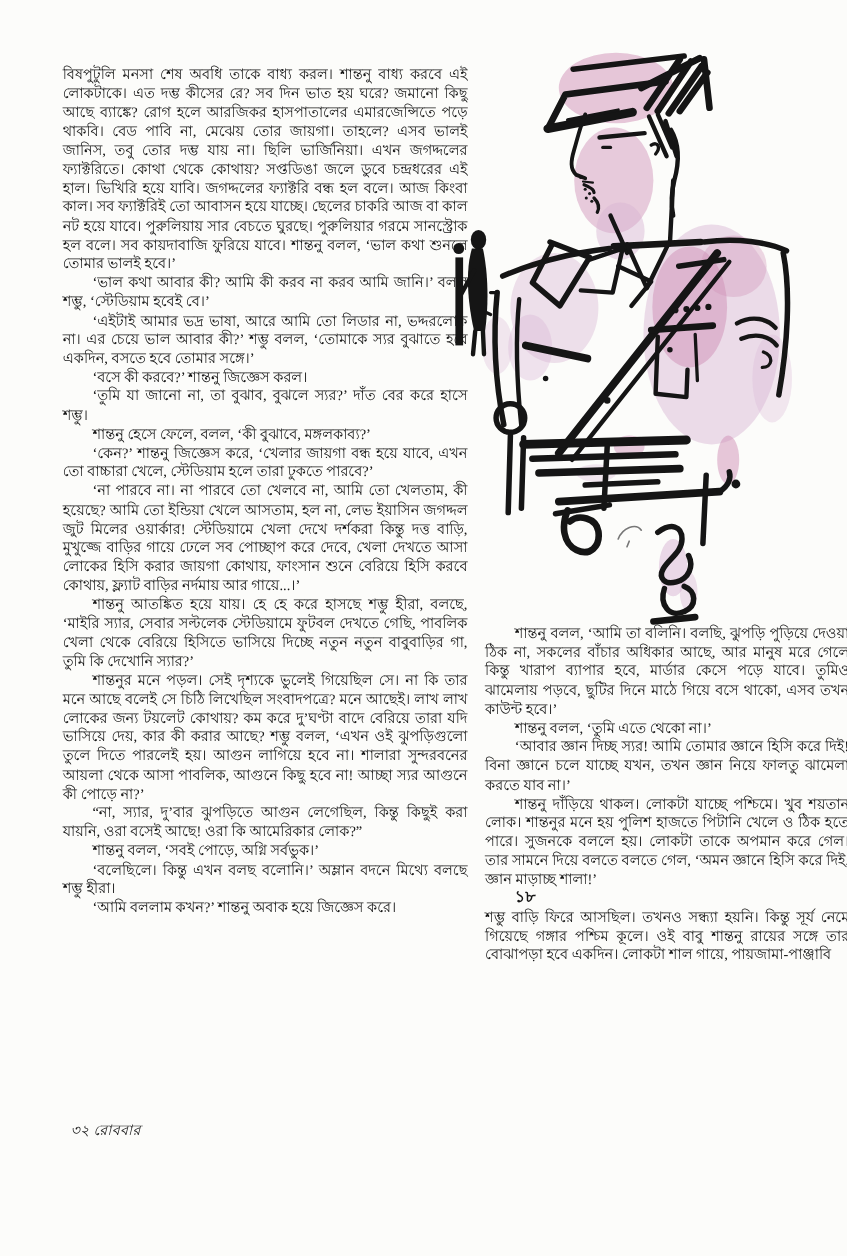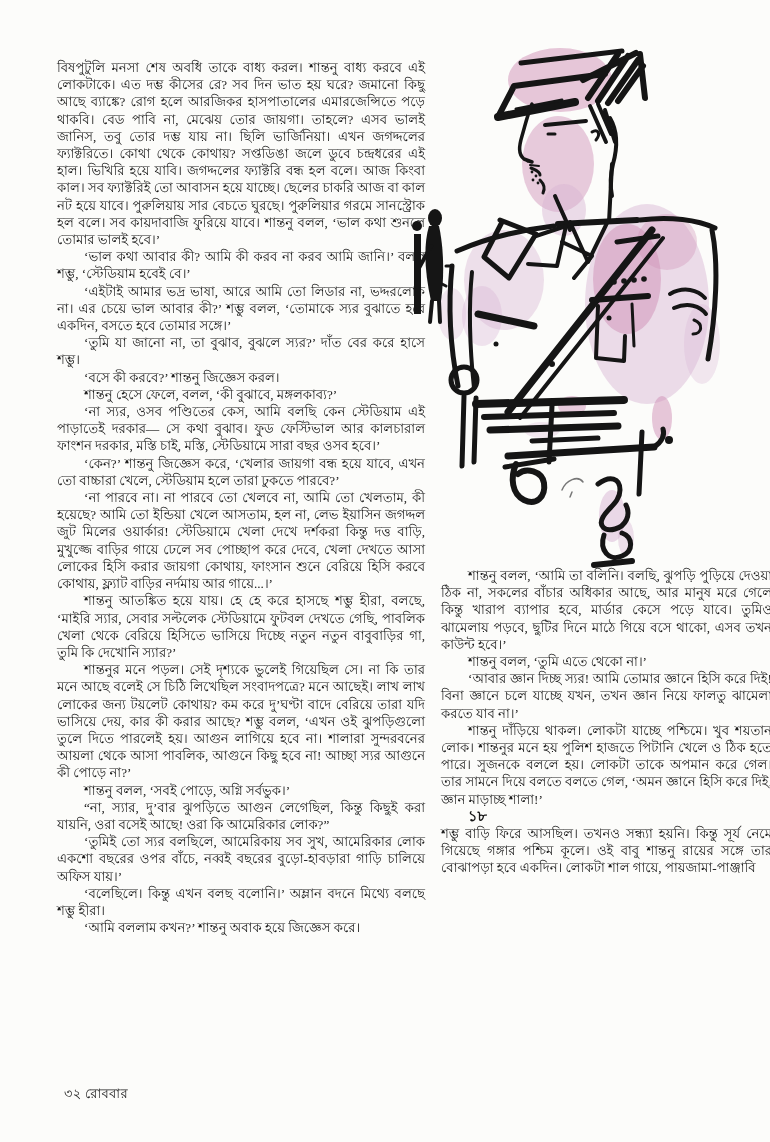--- a/index.html
+++ b/index.html
@@ -8,44 +8,42 @@
     background:#fcfcfa; overflow:hidden;
     font-family:"Liberation Serif","DejaVu Serif",serif;
     color:#161616;
   }
   .col { position:absolute; text-align:justify; font-size:13.2px; line-height:17.2px; }
   .col-left  { left:57px;  top:59px;  width:368px; }
   .col-right { left:401px; top:567px; width:331px;margin-left:40px; }
   .col p { margin:0; text-indent:27px; }
   .col p.flush { text-indent:0; }
   .section-number { margin:26px 0 6px 0; font-weight:bold; font-size:14.5px; text-indent:0; text-align:left; }
-  .footer { position:absolute; left:64px; top:1084px; font-size:13px; letter-spacing:0.3px; }
+  .footer { position:absolute; left:64px; top:1018px; font-size:13px; letter-spacing:0.3px;font-style:italic; }
   .illustration { position:absolute; left:412px; top:14px; width:336px; height:578px; }
   .illustration svg { display:block; width:100%; height:100%; }
 </style>
 </head>
 <body>
 
 <div class="page">
 
   <div class="col col-left">
     <p class="flush">বিষপুটুলি মনসা শেষ অবধি তাকে বাধ্য করল। শান্তনু বাধ্য করবে এই লোকটাকে। এত দম্ভ কীসের রে? সব দিন ভাত হয় ঘরে? জমানো কিছু আছে ব্যাঙ্কে? রোগ হলে আরজিকর হাসপাতালের এমারজেন্সিতে পড়ে থাকবি। বেড পাবি না, মেঝেয় তোর জায়গা। তাহলে? এসব ভালই জানিস, তবু তোর দম্ভ যায় না। ছিলি ভার্জিনিয়া। এখন জগদ্দলের ফ্যাক্টরিতে। কোথা থেকে কোথায়? সপ্তডিঙা জলে ডুবে চন্দ্রধরের এই হাল। ভিখিরি হয়ে যাবি। জগদ্দলের ফ্যাক্টরি বন্ধ হল বলে। আজ কিংবা কাল। সব ফ্যাক্টরিই তো আবাসন হয়ে যাচ্ছে। ছেলের চাকরি আজ বা কাল নট হয়ে যাবে। পুরুলিয়ায় সার বেচতে ঘুরছে। পুরুলিয়ার গরমে সানস্ট্রোক হল বলে। সব কায়দাবাজি ফুরিয়ে যাবে। শান্তনু বলল, ‘ভাল কথা শুনলে তোমার ভালই হবে।’</p>
     <p>‘ভাল কথা আবার কী? আমি কী করব না করব আমি জানি।’ বলল শম্ভু, ‘স্টেডিয়াম হবেই বে।’</p>
     <p>‘এইটাই আমার ভদ্র ভাষা, আরে আমি তো লিডার না, ভদ্দরলোক না। এর চেয়ে ভাল আবার কী?’ শম্ভু বলল, ‘তোমাকে স্যর বুঝাতে হবে একদিন, বসতে হবে তোমার সঙ্গে।’</p>
+    <p>‘বসে কী করবে?’ শান্তনু জিজ্ঞেস করল।</p>
     <p>‘তুমি যা জানো না, তা বুঝাব, বুঝলে স্যর?’ দাঁত বের করে হাসে শম্ভু।</p>
-    <p>‘বসে কী করবে?’ শান্তনু জিজ্ঞেস করল।</p>
     <p>শান্তনু হেসে ফেলে, বলল, ‘কী বুঝাবে, মঙ্গলকাব্য?’</p>
-    <p>‘না স্যর, ওসব পণ্ডিতের কেস, আমি বলছি কেন স্টেডিয়াম এই পাড়াতেই দরকার— সে কথা বুঝাব। ফুড ফেস্টিভাল আর কালচারাল ফাংশন দরকার, মস্তি চাই, মস্তি, স্টেডিয়ামে সারা বছর ওসব হবে।’</p>
     <p>‘কেন?’ শান্তনু জিজ্ঞেস করে, ‘খেলার জায়গা বন্ধ হয়ে যাবে, এখন তো বাচ্চারা খেলে, স্টেডিয়াম হলে তারা ঢুকতে পারবে?’</p>
     <p>‘না পারবে না। না পারবে তো খেলবে না, আমি তো খেলতাম, কী হয়েছে? আমি তো ইন্ডিয়া খেলে আসতাম, হল না, লেভ ইয়াসিন জগদ্দল জুট মিলের ওয়ার্কার! স্টেডিয়ামে খেলা দেখে দর্শকরা কিন্তু দত্ত বাড়ি, মুখুজ্জে বাড়ির গায়ে ঢেলে সব পোচ্ছাপ করে দেবে, খেলা দেখতে আসা লোকের হিসি করার জায়গা কোথায়, ফাংসান শুনে বেরিয়ে হিসি করবে কোথায়, ফ্ল্যাট বাড়ির নর্দমায় আর গায়ে...।’</p>
     <p>শান্তনু আতঙ্কিত হয়ে যায়। হে হে করে হাসছে শম্ভু হীরা, বলছে, ‘মাইরি স্যার, সেবার সল্টলেক স্টেডিয়ামে ফুটবল দেখতে গেছি, পাবলিক খেলা থেকে বেরিয়ে হিসিতে ভাসিয়ে দিচ্ছে নতুন নতুন বাবুবাড়ির গা, তুমি কি দেখোনি স্যার?’</p>
     <p>শান্তনুর মনে পড়ল। সেই দৃশ্যকে ভুলেই গিয়েছিল সে। না কি তার মনে আছে বলেই সে চিঠি লিখেছিল সংবাদপত্রে? মনে আছেই। লাখ লাখ লোকের জন্য টয়লেট কোথায়? কম করে দু’ঘণ্টা বাদে বেরিয়ে তারা যদি ভাসিয়ে দেয়, কার কী করার আছে? শম্ভু বলল, ‘এখন ওই ঝুপড়িগুলো তুলে দিতে পারলেই হয়। আগুন লাগিয়ে হবে না। শালারা সুন্দরবনের আয়লা থেকে আসা পাবলিক, আগুনে কিছু হবে না! আচ্ছা স্যর আগুনে কী পোড়ে না?’</p>
+    <p>“না, স্যার, দু’বার ঝুপড়িতে আগুন লেগেছিল, কিন্তু কিছুই করা যায়নি, ওরা বসেই আছে! ওরা কি আমেরিকার লোক?”</p>
     <p>শান্তনু বলল, ‘সবই পোড়ে, অগ্নি সর্বভুক।’</p>
-    <p>“না, স্যার, দু’বার ঝুপড়িতে আগুন লেগেছিল, কিন্তু কিছুই করা যায়নি, ওরা বসেই আছে! ওরা কি আমেরিকার লোক?”</p>
-    <p>‘তুমিই তো স্যর বলছিলে, আমেরিকায় সব সুখ, আমেরিকার লোক একশো বছরের ওপর বাঁচে, নব্বই বছরের বুড়ো-হাবড়ারা গাড়ি চালিয়ে অফিস যায়।’</p>
     <p>‘বলেছিলে। কিন্তু এখন বলছ বলোনি।’ অম্লান বদনে মিথ্যে বলছে শম্ভু হীরা।</p>
     <p>‘আমি বললাম কখন?’ শান্তনু অবাক হয়ে জিজ্ঞেস করে।</p>
   </div>
 
   <div class="illustration" role="img" aria-label="Ink brush sketch with pink and lavender watercolor washes of a man in a peaked police cap, face in left profile, uniform shirt with breast pockets and a diagonal sash; two small dark silhouette figures at left; bold scribbled strokes and artist's signature mark at bottom">
     <svg viewBox="0 0 336 578" xmlns="http://www.w3.org/2000/svg">
 
       <g stroke="none">
         <ellipse cx="148" cy="66" rx="52" ry="32" fill="#cf8fb5" opacity="0.50"></ellipse>
         <ellipse cx="146" cy="150" rx="36" ry="48" fill="#cf8fb5" opacity="0.45"></ellipse>

